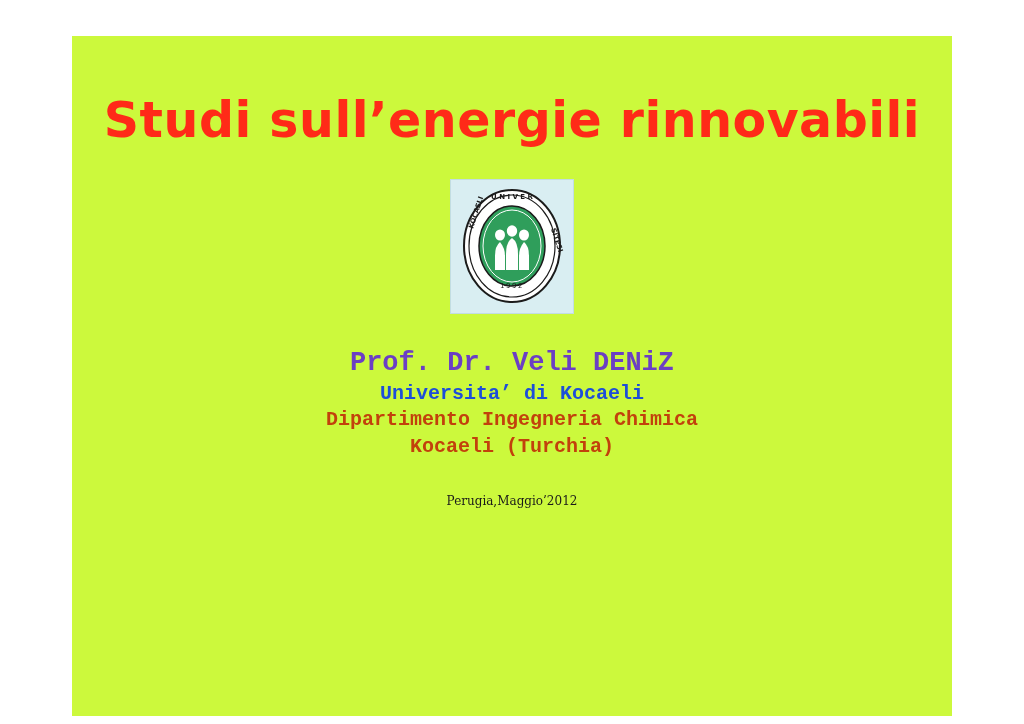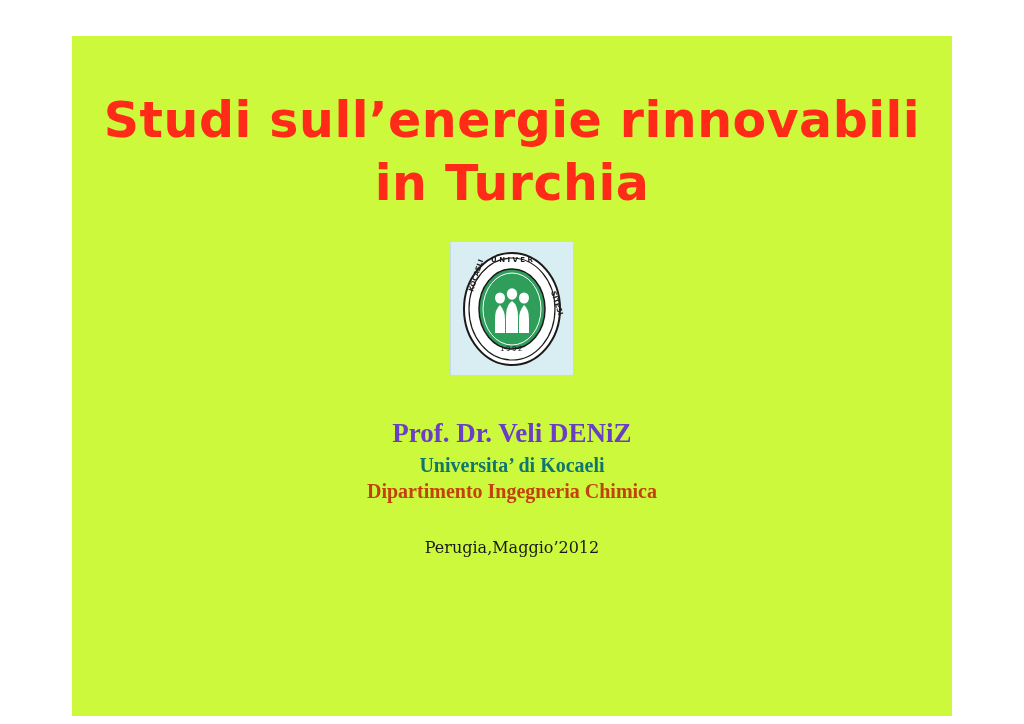--- a/index.html
+++ b/index.html
@@ -54,56 +54,55 @@
     border: 1px solid #c2dde2;
     display: flex;
     align-items: center;
     justify-content: center;
     box-sizing: border-box;
   }
   .logo-svg {
     display: block;
   }
   .author-block {
-    margin-top: 40px;
+    margin-top: 32px;
     text-align: center;
     color: #6b3fc4;
-    font-family: Liberation Serif, serif;
+    font-family: Liberation Mono, monospace;
     font-weight: bold;
   }
   .author-name {
     font-size: 27px;
     line-height: 1.3;
     color: #6b3fc4;
   }
   .author-line {
     font-size: 20px;
     line-height: 1.32;
-    color: #0f766e;
+    color: #1d4ed8;
   }
   .author-line.magenta {
     color: #c2410c;
   }
   .footer {
     margin-top: 34px;
     text-align: center;
     font-family: "DejaVu Serif", serif;
-    font-size: 16px;
+    font-size: 12px;
     color: #1a1a1a;
   }
 </style>
 </head>
 <body>
 
 <div class="slide-canvas">
   <div class="slide">
 
     <div class="title-block">
       <span class="title-line">Studi sull’energie rinnovabili</span>
-      <span class="title-line">in Turchia</span>
     </div>
 
     <div class="logo-wrap">
       <svg class="logo-svg" width="110" height="122" viewBox="0 0 110 122">
         <ellipse cx="55" cy="61" rx="48" ry="56" fill="#ffffff" stroke="#1b1b1b" stroke-width="2"></ellipse>
         <ellipse cx="55" cy="61" rx="43" ry="51" fill="none" stroke="#1b1b1b" stroke-width="1.2"></ellipse>
         <ellipse cx="55" cy="61" rx="33" ry="40" fill="#2f9e5b" stroke="#1b1b1b" stroke-width="1.5"></ellipse>
         <ellipse cx="55" cy="61" rx="29" ry="36" fill="#2f9e5b" stroke="#ffffff" stroke-width="1"></ellipse>
         <g fill="#ffffff">
           <ellipse cx="43" cy="50" rx="5" ry="5.5"></ellipse>
@@ -119,18 +118,19 @@
           <text x="16" y="44" transform="rotate(-72 16 44)">KOCAELI</text>
           <text x="94" y="44" transform="rotate(72 94 44)">SITESI</text>
         </g>
       </svg>
     </div>
 
     <div class="author-block">
       <div class="author-name">Prof. Dr. Veli DENiZ</div>
       <div class="author-line">Universita’ di Kocaeli</div>
       <div class="author-line magenta">Dipartimento Ingegneria Chimica</div>
+      <div class="author-line magenta">Kocaeli (Turchia)</div>
     </div>
 
     <div class="footer">Perugia,Maggio’2012</div>
 
   </div>
 </div>
 
 </body></html>

